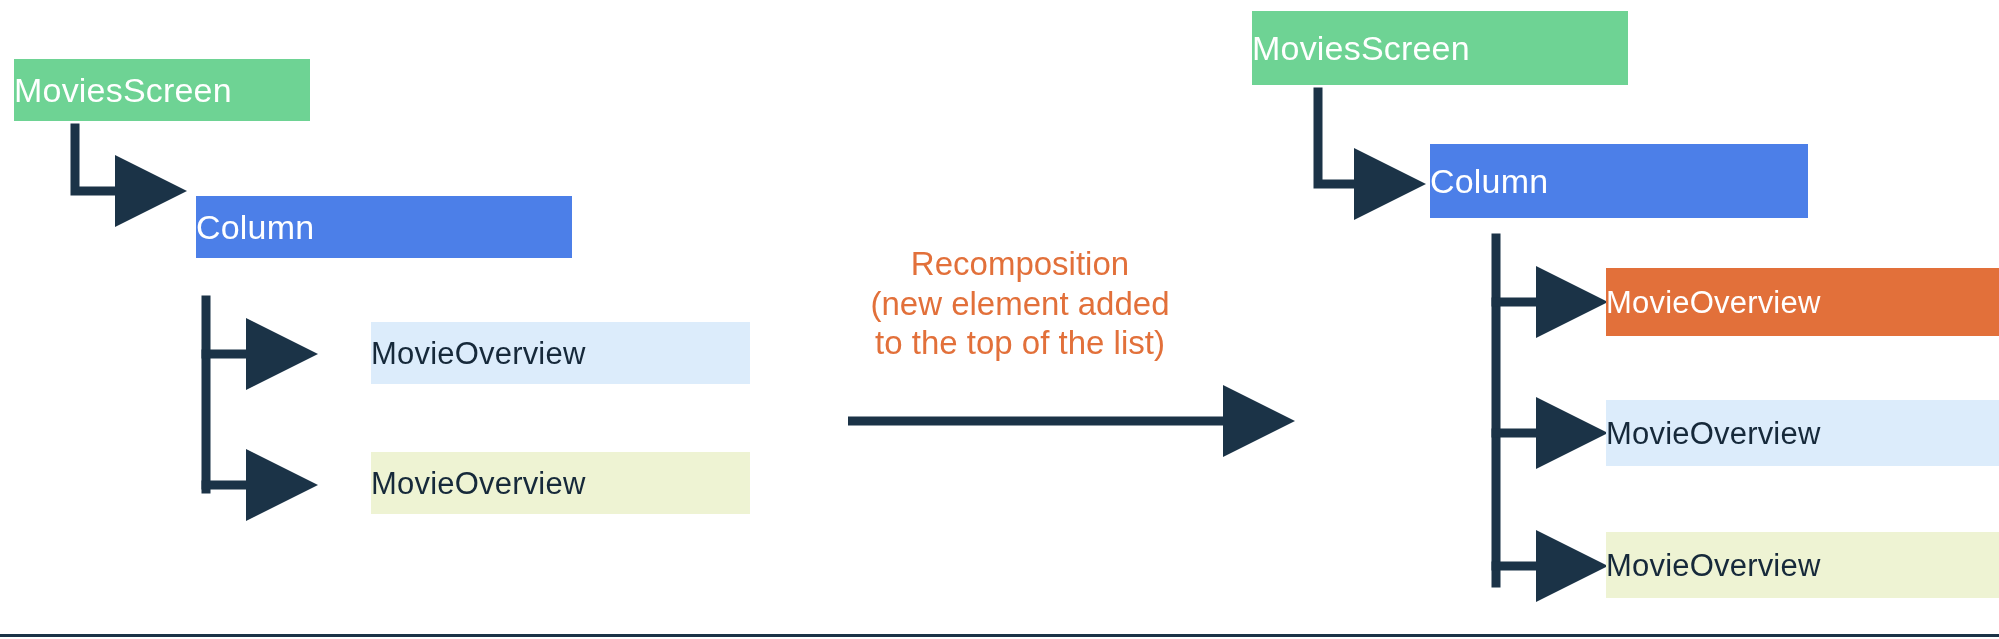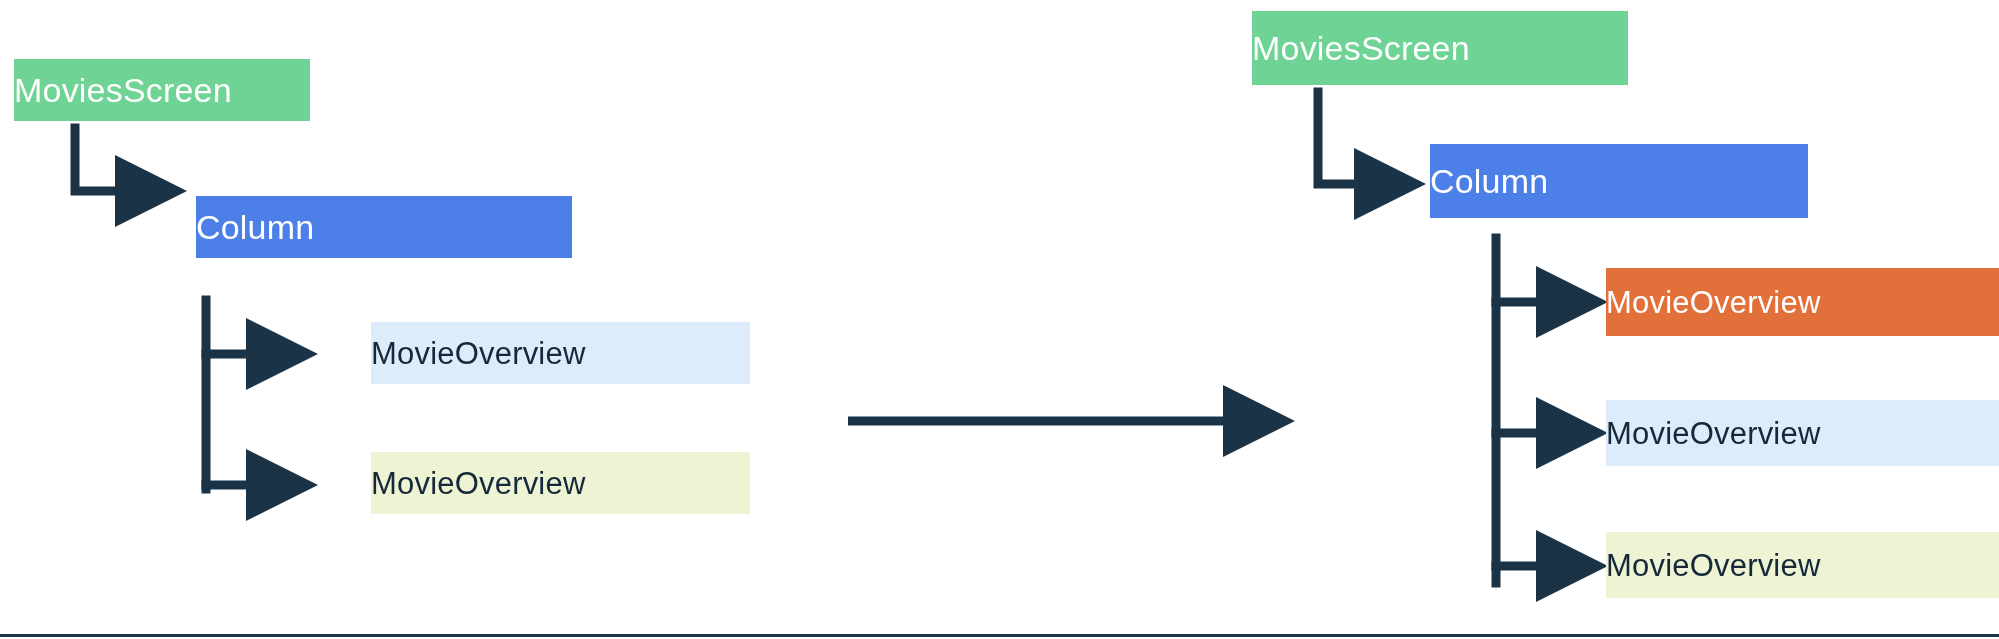--- a/index.html
+++ b/index.html
@@ -103,20 +103,23 @@
   </div>
 
   <div class="node" style="left: 371px; top: 322px; width: 379px; height: 62px; background: rgb(220, 236, 251); color: rgb(22, 41, 58); font-size: 31px;">
     <span class="node-label">MovieOverview</span>
   </div>
 
   <div class="node" style="left: 371px; top: 452px; width: 379px; height: 62px; background: rgb(238, 243, 211); color: rgb(22, 41, 58); font-size: 31px;">
     <span class="node-label">MovieOverview</span>
   </div>
 
+  <div class="caption" id="caption-block" style="color: rgb(226, 112, 58); font-size: 33px; left: 790px; top: 244px; width: 460px;">Recomposition
+(new element added
+to the top of the list)</div>
 
   <div class="node" style="left: 1252px; top: 11px; width: 376px; height: 74px; background: rgb(110, 211, 148); color: rgb(255, 255, 255); font-size: 34px;">
     <span class="node-label">MoviesScreen</span>
   </div>
 
   <div class="node" style="left: 1430px; top: 144px; width: 378px; height: 74px; background: rgb(76, 127, 232); color: rgb(255, 255, 255); font-size: 34px;">
     <span class="node-label">Column</span>
   </div>
 
   <div class="node" style="left: 1606px; top: 268px; width: 420px; height: 68px; background: rgb(226, 112, 58); color: rgb(255, 255, 255); font-size: 31px;">

